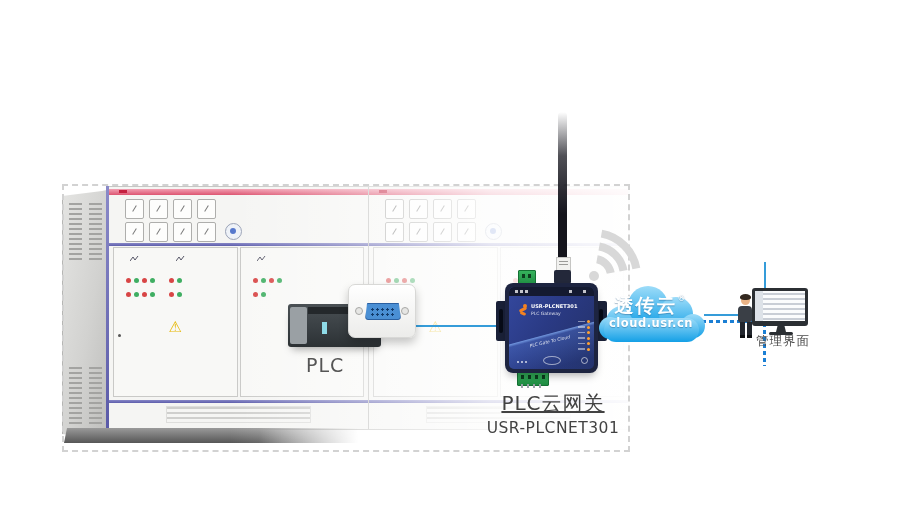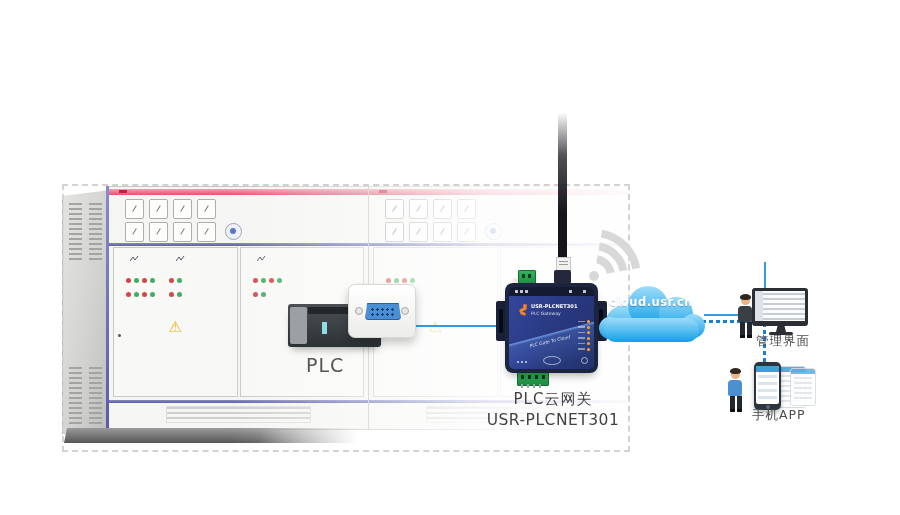--- a/index.html
+++ b/index.html
@@ -105,21 +105,21 @@
   .gw-term{background:linear-gradient(180deg,#35b25c,#1f8b42);border:1px solid #157034;border-radius:1px;z-index:4;}
   .gw-term i{position:absolute;top:3px;width:3px;height:4px;background:#0c3d1e;}
   .gw-pins{left:521px;top:384px;width:22px;height:4px;z-index:4;
            background:repeating-linear-gradient(90deg,#9aa0a8 0 2px,transparent 2px 6px);}
   .antenna-rod{left:558px;top:112px;width:9px;height:146px;border-radius:4px 4px 0 0;z-index:4;
                background:linear-gradient(180deg,rgba(22,22,30,0) 0%,rgba(22,22,30,.75) 30%,#14141c 70%);}
   .antenna-band{left:556px;top:257px;width:13px;height:12px;background:#f1f1ef;border:1px solid #c5c5c3;z-index:4;}
   .antenna-band::after{content:"";position:absolute;left:2px;top:3px;right:2px;height:1px;background:#9a9a98;box-shadow:0 3px 0 #9a9a98;}
   .antenna-nut{left:554px;top:270px;width:17px;height:14px;background:#23283a;border-radius:2px;z-index:4;}
   .gw-caption{left:468px;top:390px;width:170px;text-align:center;z-index:4;color:#424242;}
-  .gw-caption .t1{font-size:15px;letter-spacing:1px;}
+  .gw-caption .t1{font-size:20px;letter-spacing:1px;text-decoration:underline;}
   .gw-caption .t2{font-size:15.5px;letter-spacing:.5px;margin-top:2px;}
 
   
   .wifi{left:586px;top:220px;z-index:4;}
   .cloud{left:596px;top:284px;width:114px;height:64px;z-index:5;}
   .cloud-text{position:absolute;left:0;top:11px;width:110px;text-align:center;color:#fff;z-index:6;}
   .cloud-name{font-size:19px;font-weight:bold;letter-spacing:2px;line-height:1.1;text-shadow:0 1px 1px rgba(0,60,110,.35);}
   .cloud-reg{font-size:8px;vertical-align:top;font-weight:normal;}
   .cloud-domain{font-size:11.5px;font-weight:bold;letter-spacing:.5px;text-shadow:0 1px 1px rgba(0,60,110,.35);}
 
@@ -405,20 +405,21 @@
       <g fill="url(#cg)">
         <circle cx="26" cy="38" r="16"></circle>
           <circle cx="52" cy="22" r="20"></circle>
           <circle cx="80" cy="30" r="17"></circle>
         <circle cx="97" cy="42" r="12"></circle>
           <circle cx="14" cy="44" r="11"></circle>
         <rect x="8" y="34" width="95" height="24" rx="12"></rect>
       </g>
     </svg>
     <div class="cloud-text">
+      <div class="cloud-name"><span>透传云</span><span class="cloud-reg">®</span></div>
       <div class="cloud-domain">cloud.usr.cn</div>
     </div>
   </div>
 
 
   <div class="ab ep" style="left:736px;top:288px;width:96px;height:62px;">
     <div class="monitor">
         <div class="scr"></div>
       </div>
     <div class="monitor-stand"></div>
@@ -427,40 +428,14 @@
       <div class="p-head"></div>
         <div class="p-body" style="background:#3a3f46;"></div>
       <div class="p-legs">
           <span></span>
           <span></span>
         </div>
     </div>
     <div class="ep-label" style="left:20px;top:45px;">管理界面</div>
   </div>
 
-  <div class="ab ep" style="left:724px;top:358px;width:94px;height:66px;">
-    <div class="appcard" style="left:50px;top:8px;width:30px;height:40px;">
-        <div class="hd"></div>
-        <div class="ln"></div>
-      </div>
-    <div class="appcard" style="left:66px;top:10px;width:24px;height:36px;opacity:.85;">
-        <div class="hd"></div>
-        <div class="ln"></div>
-      </div>
-    <div class="phone">
-      <div class="scr">
-          <div class="hd"></div>
-          <div class="ln"></div>
-        </div>
-      <div class="home"></div>
-    </div>
-    <div class="person" style="left:2px;top:12px;">
-      <div class="p-head"></div>
-        <div class="p-body" style="background:#4a8fd0;"></div>
-      <div class="p-legs">
-          <span></span>
-          <span></span>
-        </div>
-    </div>
-    <div class="ep-label" style="left:28px;top:49px;">手机APP</div>
-  </div>
 
 </div>
 
 </body></html>

